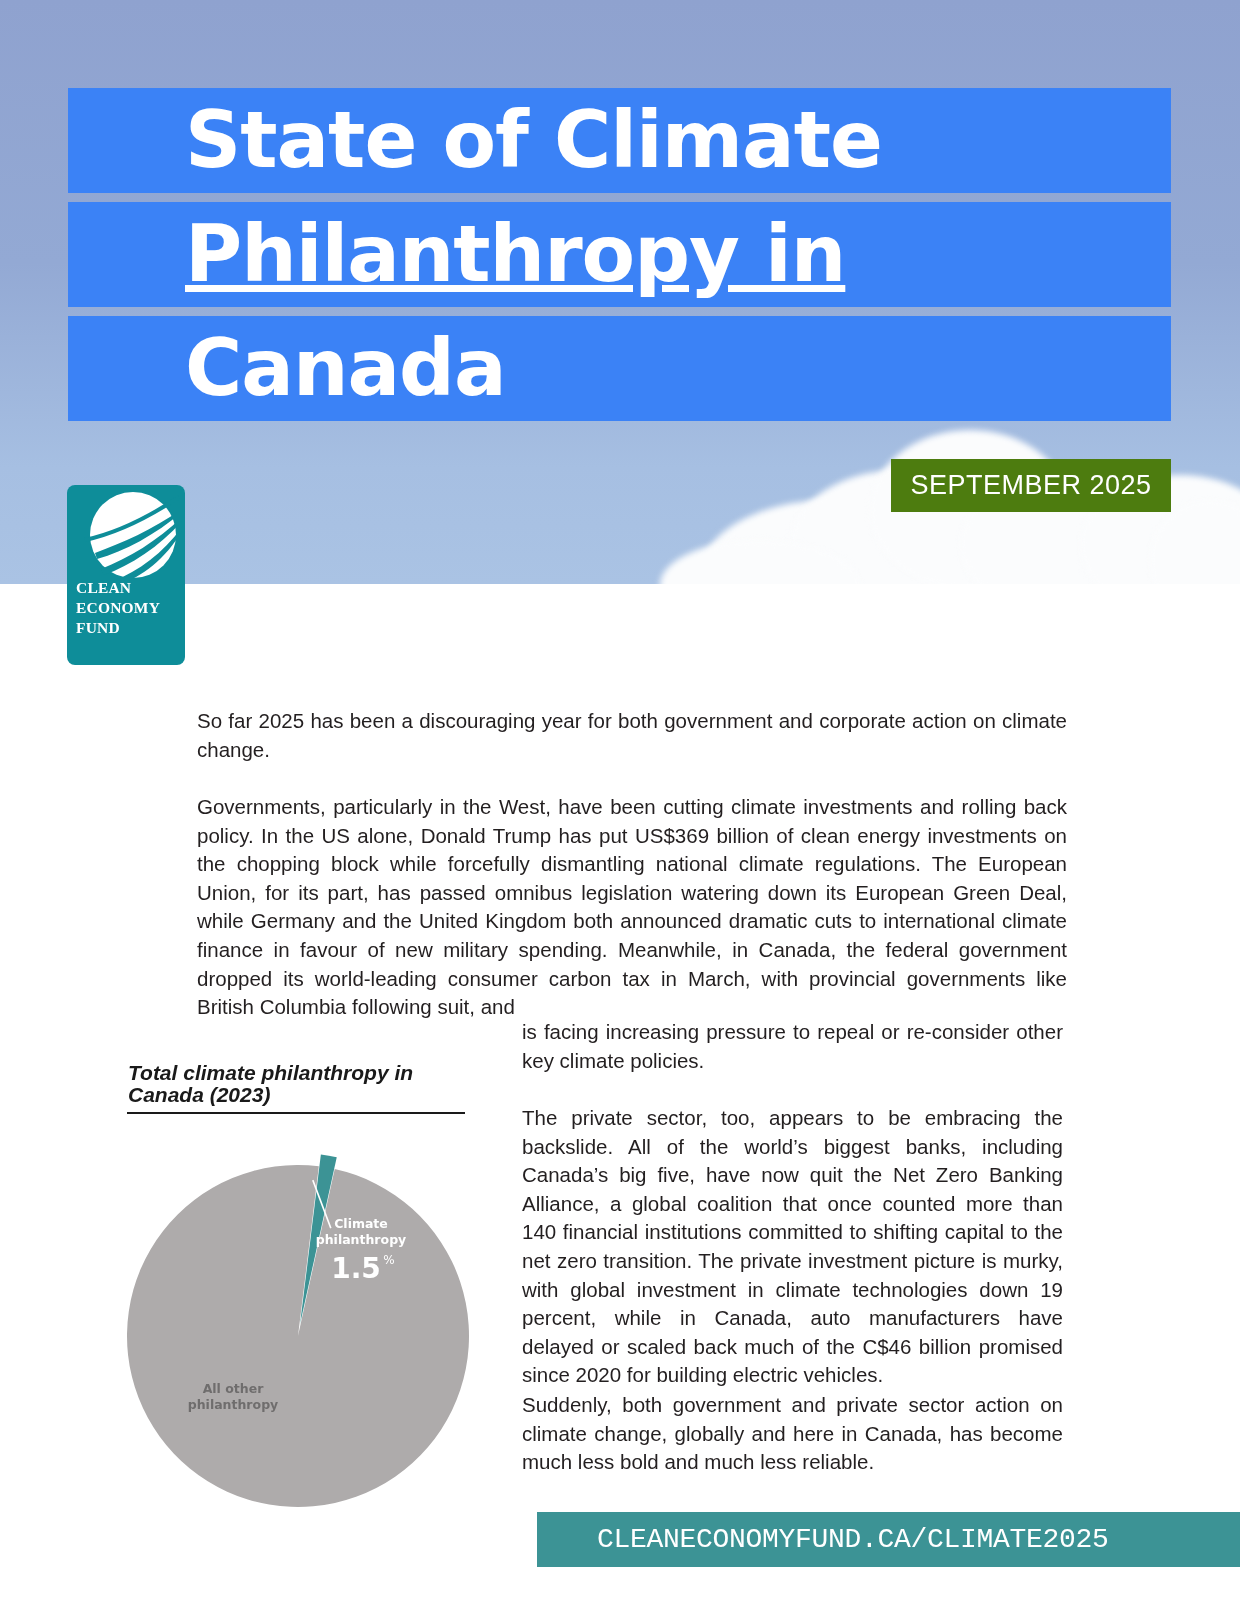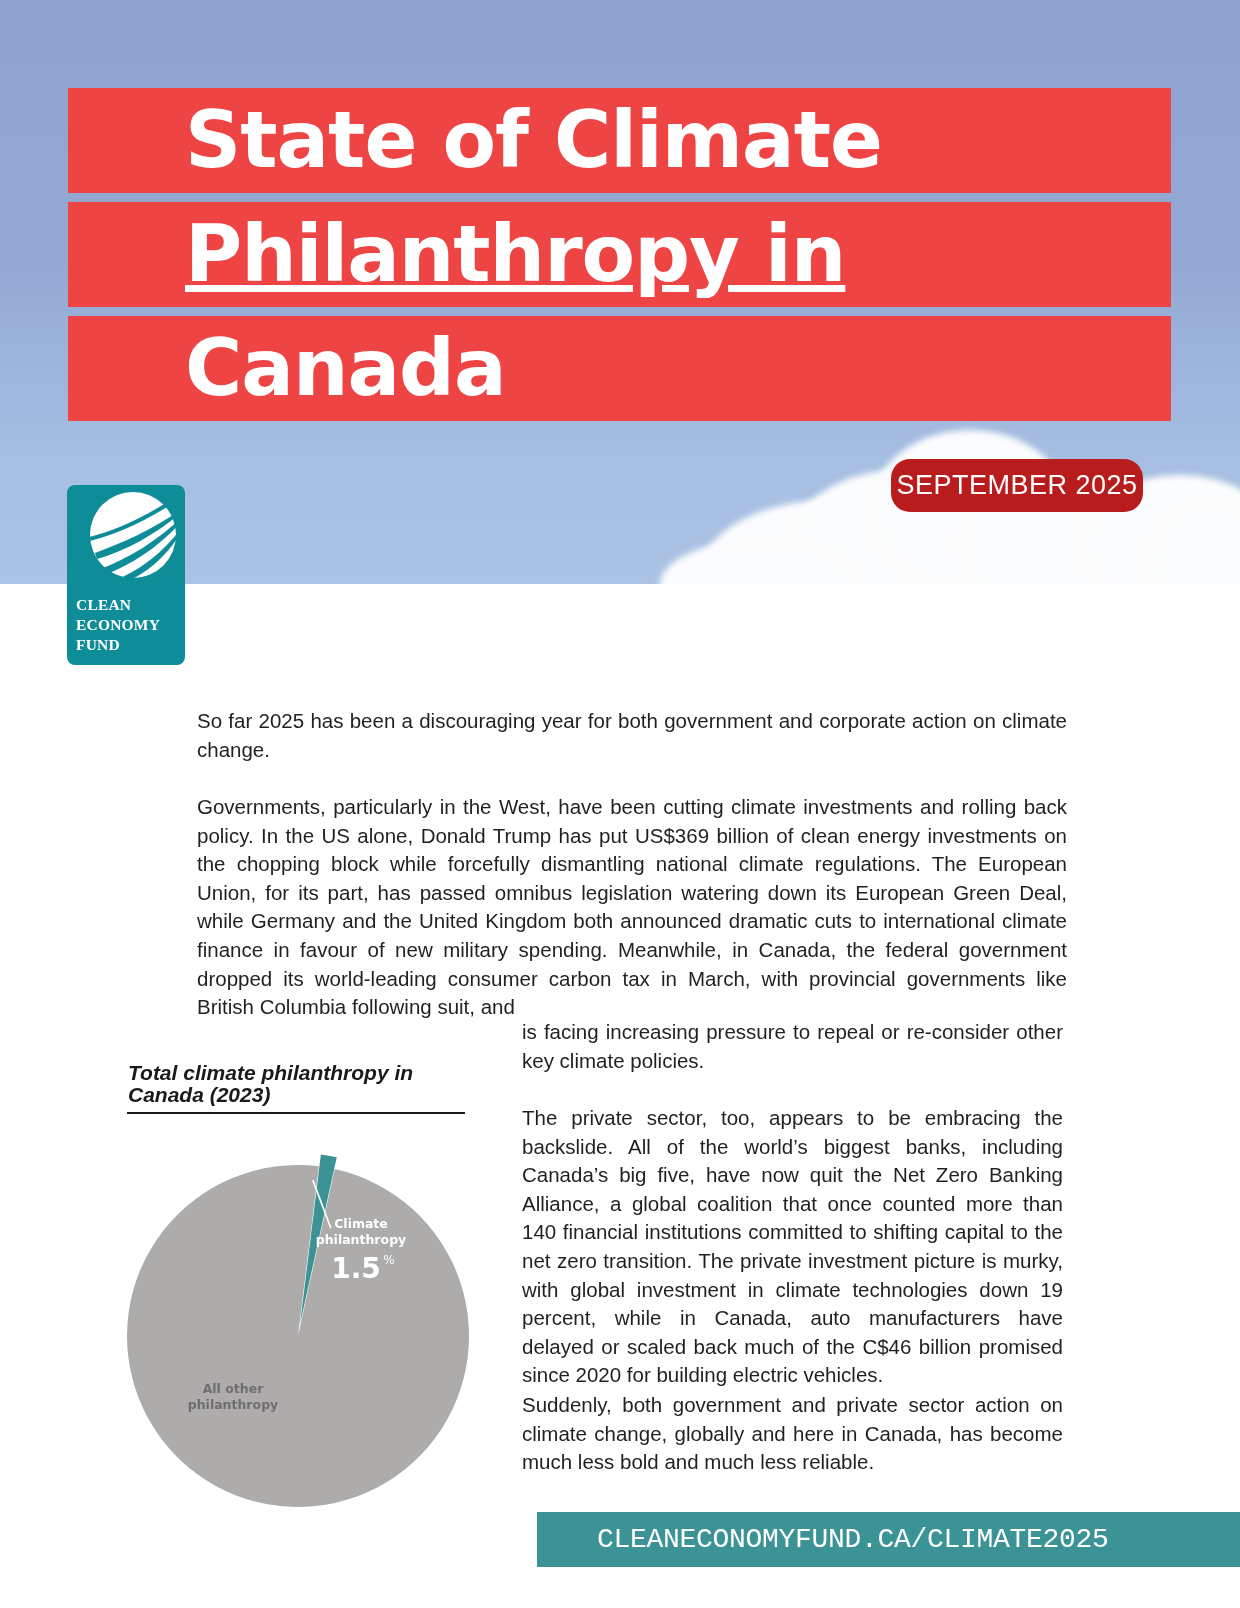--- a/index.html
+++ b/index.html
@@ -10,39 +10,39 @@
     color: #231f20;
   }
   .sky {
     position: absolute; left: 0; top: 0; width: 1240px; height: 584px;
     background: linear-gradient(180deg, #8fa2cf 0%, #93a9d4 45%, #a6bfe2 80%, #aac3e4 100%);
     overflow: hidden;
   }
   .cloud { position: absolute; background: #fbfcfd; border-radius: 50%; filter: blur(3px); }
   .title-bar {
     position: absolute; left: 68px; width: 1103px; height: 105px;
-    background: #ef4444;
+    background: #3b82f6;
     color: #fff;
     font-family: "DejaVu Sans", sans-serif; font-weight: bold;
     font-size: 78px; line-height: 105px; letter-spacing: -1px;
     padding-left: 117px; box-sizing: border-box; white-space: nowrap;
   }
   .date-badge {
-    position: absolute; left: 891px; top: 459px; width: 252px; height: 53px;
-    background: #b91c1c; color: #fff;
+    position: absolute; left: 891px; top: 459px; width: 280px; height: 53px;
+    background: #4d7c0f; color: #fff;
     font-family: "Liberation Sans", sans-serif; font-size: 27px; line-height: 53px;
-    text-align: center; letter-spacing: 0.5px; border-radius: 19px;
+    text-align: center; letter-spacing: 0.5px;
   }
   .logo {
     position: absolute; left: 67px; top: 485px; width: 118px; height: 180px;
     background: #0e8d99; border-radius: 8px;
   }
   .logo svg { position: absolute; left: 0; top: 0; }
   .logo-text {
-    position: absolute; left: 9px; top: 110px; width: 110px;
+    position: absolute; left: 9px; top: 93px; width: 110px;
     font-family: "Liberation Serif", serif; font-weight: bold; color: #fff;
     font-size: 15.5px; line-height: 20px; letter-spacing: 0.2px;
   }
   .logo-text div { white-space: nowrap; }
   .body-text {
     font-family: "Liberation Sans", sans-serif; font-size: 20.5px; line-height: 28.6px;
     text-align: justify; color: #231f20;
   }
   .p-wide { position: absolute; left: 185px; width: 870px; margin: 12px; }
   .p-narrow { position: absolute; left: 514px; width: 541px; margin: 8px; }

